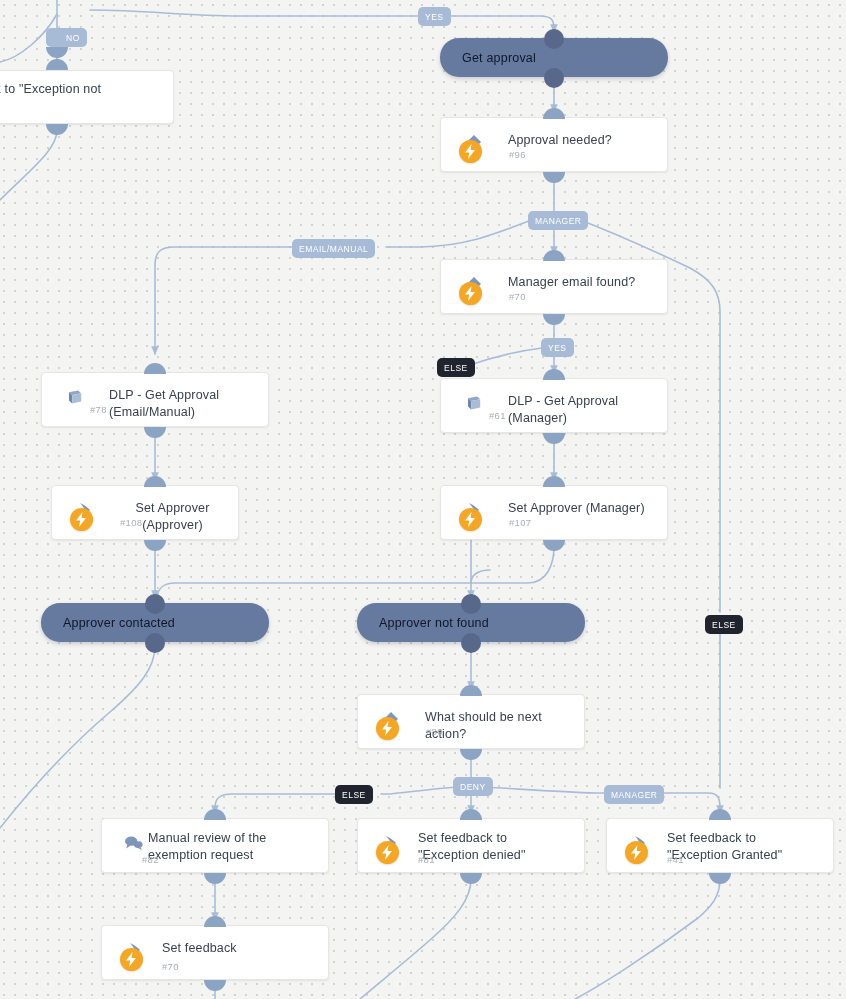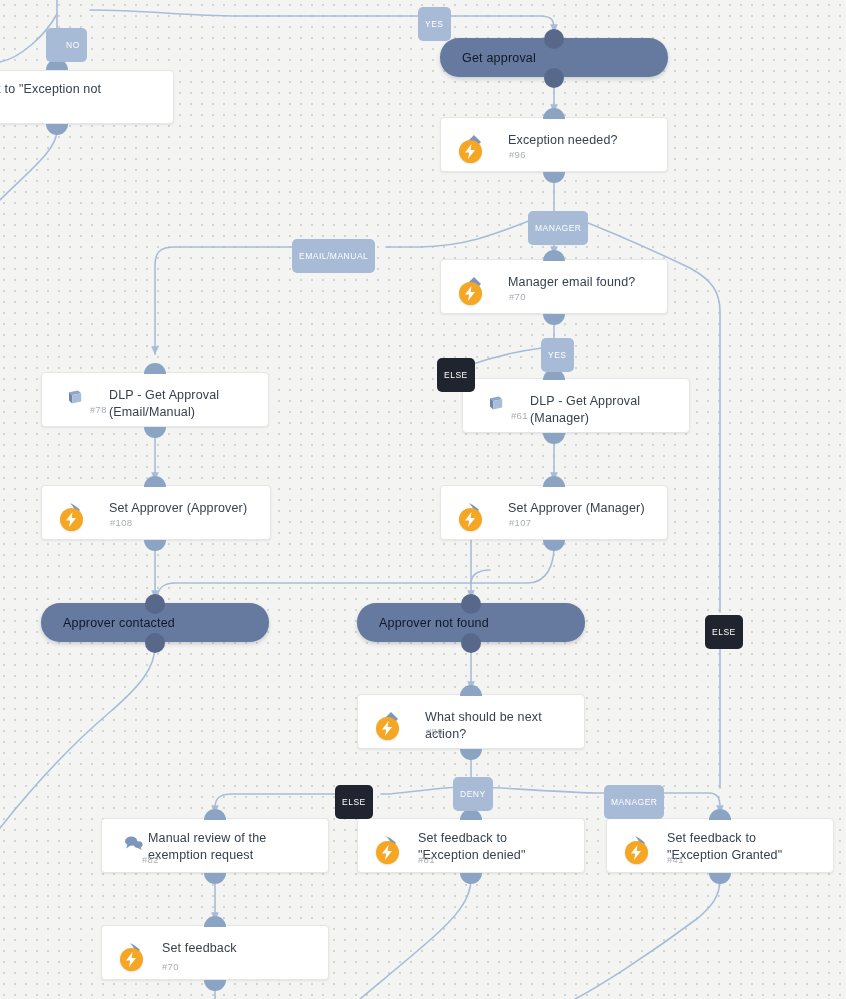--- a/index.html
+++ b/index.html
@@ -115,21 +115,21 @@
     border-radius: 50%;
     background: #58688a;
   }
 
   
   .elabel {
     position: absolute;
     display: flex;
     align-items: center;
     justify-content: center;
-    height: 34px;
+    height: 19px;
     padding: 0 7px;
     border-radius: 5px;
     font-size: 8.5px;
     letter-spacing: 0.5px;
     white-space: nowrap;
     box-sizing: border-box;
   }
   .elabel.blue {
     background: #a7bbd6;
     color: #ffffff;
@@ -229,21 +229,21 @@
   </div>
   <div class="port pill-port" style="left:544px; top:29px;"></div>
   <div class="port pill-port" style="left:544px; top:68px;"></div>
 
   <div class="card" style="left:440px; top:117px; width:228px; height:55px;">
     <div class="card-icon">
       <svg width="18" height="18" viewBox="0 0 18 18">
           <path d="M9 2 L16 9 L9 16 L2 9 Z" fill="#7e96bb"></path>
         </svg>
     </div>
-    <div class="card-title">Exception needed?</div>
+    <div class="card-title">Approval needed?</div>
     <div class="bolt">
       <svg width="13" height="15" viewBox="0 0 13 15">
           <path d="M7.5 0 L1 8.5 L5.2 8.5 L4 15 L11 6 L6.6 6 Z" fill="#ffffff"></path>
         </svg>
     </div>
     <div class="card-id">#96</div>
   </div>
   <div class="port in" style="left:543px; top:108px;"></div>
   <div class="port out" style="left:543px; top:172px;"></div>
 
@@ -271,35 +271,35 @@
         <path d="M3 4.2 L3 12.6 L6.2 15.4 L6.2 7 Z" fill="#6e88ad"></path>
         <path d="M6.2 7 L15.2 5.2 L15.2 13.6 L6.2 15.4 Z" fill="#a9bdd8"></path>
       </svg>
     </div>
     <div class="card-title">DLP - Get Approval (Email/Manual)</div>
     <div class="card-id" style="left:48px;">#78</div>
   </div>
   <div class="port in" style="left:144px; top:363px;"></div>
   <div class="port out" style="left:144px; top:427px;"></div>
 
-  <div class="card" style="left:440px; top:378px; width:228px; height:55px;margin-left:22px;">
+  <div class="card" style="left:440px; top:378px; width:228px; height:55px;">
     <div class="card-icon">
       <svg width="18" height="18" viewBox="0 0 18 18">
         <path d="M3 4.2 L12 2.4 L15.2 5.2 L6.2 7 Z" fill="#8fa6c6"></path>
         <path d="M3 4.2 L3 12.6 L6.2 15.4 L6.2 7 Z" fill="#6e88ad"></path>
         <path d="M6.2 7 L15.2 5.2 L15.2 13.6 L6.2 15.4 Z" fill="#a9bdd8"></path>
       </svg>
     </div>
     <div class="card-title">DLP - Get Approval (Manager)</div>
     <div class="card-id" style="left:48px;">#61</div>
   </div>
   <div class="port in" style="left:543px; top:369px;"></div>
   <div class="port out" style="left:543px; top:433px;"></div>
 
-  <div class="card" style="left:41px; top:485px; width:230px; height:55px;">
+  <div class="card" style="left:51px; top:485px; width:188px; height:55px;text-align:center;">
     <div class="card-icon" style="left:26px; top:16px;">
       <svg width="14" height="16" viewBox="0 0 14 16">
           <path d="M2 1 C7 3.5, 10.5 6, 12 8 C10.5 10, 7 12.5, 2 15 C5 11.5, 6.4 9.6, 6.4 8 C6.4 6.4, 5 4.5, 2 1 Z" fill="#7e96bb"></path>
         </svg>
     </div>
     <div class="card-title">Set Approver (Approver)</div>
     <div class="bolt">
       <svg width="13" height="15" viewBox="0 0 13 15">
           <path d="M7.5 0 L1 8.5 L5.2 8.5 L4 15 L11 6 L6.6 6 Z" fill="#ffffff"></path>
         </svg>

